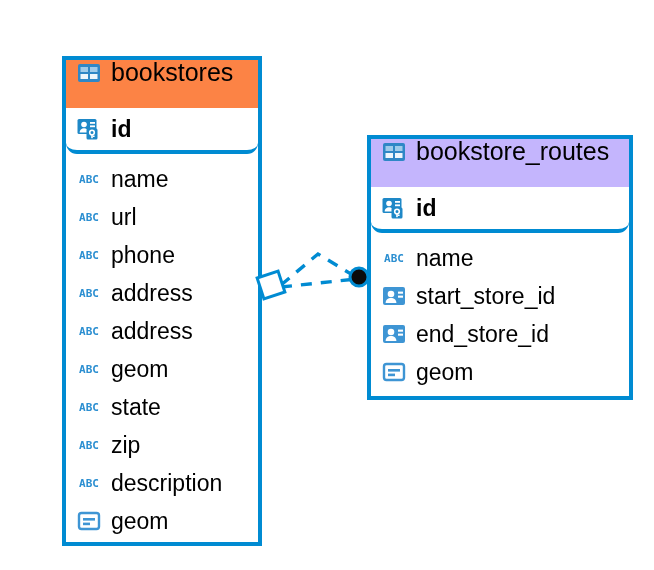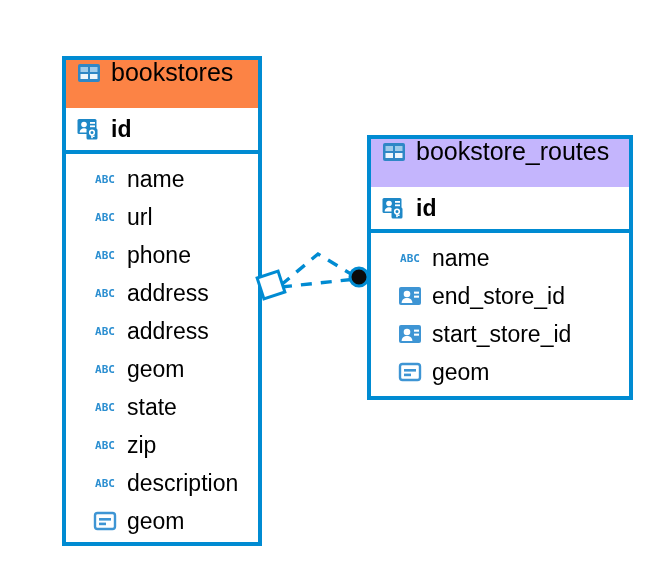--- a/index.html
+++ b/index.html
@@ -38,31 +38,32 @@
 
   .pk-row{
     display:flex;
     align-items:center;
     gap:9px;
     height:46px;
     box-sizing:border-box;
     padding:0 10px;
     border-bottom:4px solid #008BD2;
     background:#ffffff;
+    border-radius:11px;
   }
   .pk-row .field-label{font-weight:bold;}
 
   .field-list{padding:6px 0 6px 0;}
   .field-row{
     display:flex;
     align-items:center;
     gap:9px;
     height:38px;
     box-sizing:border-box;
-    padding:0 26px;
+    padding:0 10px;
   }
   .field-label{
     font-size:23px;
     color:#000000;
     white-space:nowrap;
     line-height:1;
   }
 
   .icon{
     width:26px;height:26px;
@@ -253,34 +254,34 @@
       <div class="field-row">
         <span class="icon">
           <svg viewBox="0 0 26 26" width="26" height="26">
             <rect x="2" y="4" width="22" height="18" rx="2" fill="#3E95D4"></rect>
             <circle cx="10" cy="11" r="3.3" fill="#ffffff"></circle>
             <path d="M4.6 20c0-3.1 2.4-5 5.4-5s5.4 1.9 5.4 5z" fill="#ffffff"></path>
             <rect x="17" y="8.6" width="5" height="2.1" fill="#ffffff"></rect>
             <rect x="17" y="12.6" width="5" height="2.1" fill="#ffffff"></rect>
           </svg>
         </span>
-        <span class="field-label">end_store_id</span>
+        <span class="field-label">start_store_id</span>
       </div>
 
       <div class="field-row">
         <span class="icon">
           <svg viewBox="0 0 26 26" width="26" height="26">
             <rect x="2" y="4" width="22" height="18" rx="2" fill="#3E95D4"></rect>
             <circle cx="10" cy="11" r="3.3" fill="#ffffff"></circle>
             <path d="M4.6 20c0-3.1 2.4-5 5.4-5s5.4 1.9 5.4 5z" fill="#ffffff"></path>
             <rect x="17" y="8.6" width="5" height="2.1" fill="#ffffff"></rect>
             <rect x="17" y="12.6" width="5" height="2.1" fill="#ffffff"></rect>
           </svg>
         </span>
-        <span class="field-label">start_store_id</span>
+        <span class="field-label">end_store_id</span>
       </div>
 
       <div class="field-row">
         <span class="icon">
           <svg viewBox="0 0 26 26" width="26" height="26">
             <rect x="3" y="5" width="20" height="16" rx="2.5" fill="none" stroke="#3E95D4" stroke-width="2.4"></rect>
             <rect x="7" y="10" width="12" height="2.6" fill="#3E95D4"></rect>
             <rect x="7" y="14.6" width="7" height="2.6" fill="#3E95D4"></rect>
           </svg>
         </span>

